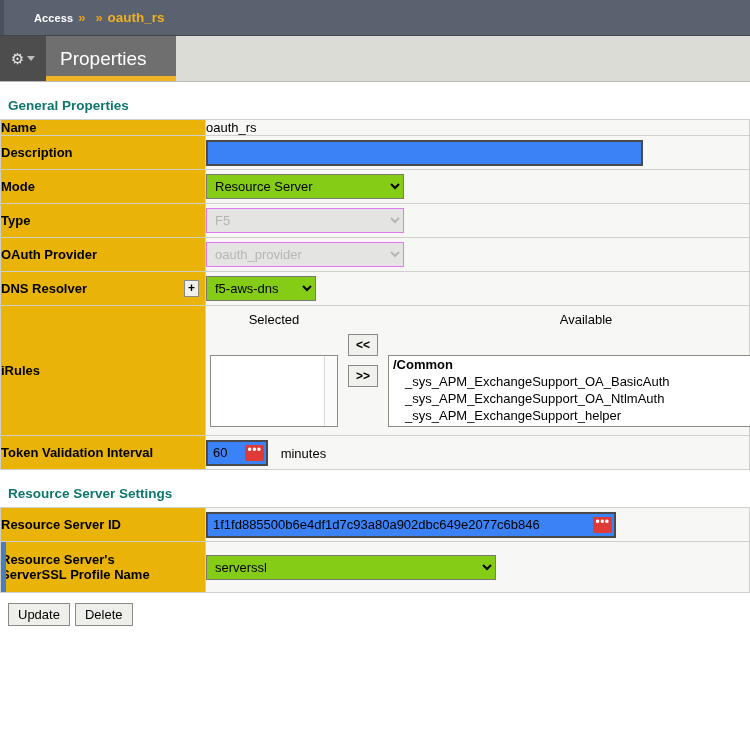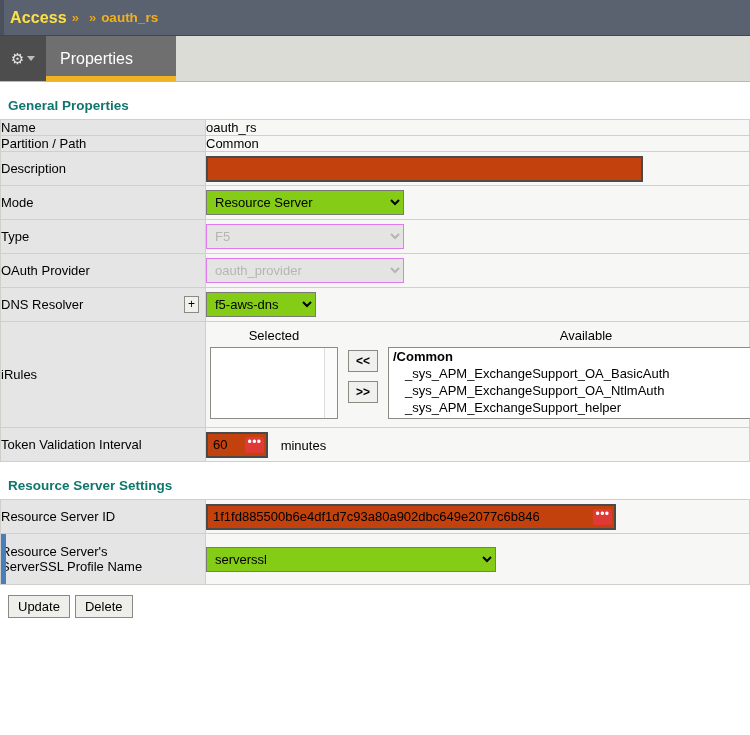--- a/index.html
+++ b/index.html
@@ -24,25 +24,26 @@
     position: relative;
   }
   .crumb-bar::before {
     content: "";
     position: absolute;
     left: 0; top: 0; bottom: 0;
     width: 4px;
     background: #4a515c;
   }
   .crumb-text {
-    font-size: 16px;
-    font-weight: bold;
-    color: #fde047;
+    font-size: 11px;
+    font-weight: bold;
+    color: #ffffff;
     white-space: nowrap;
     letter-spacing: .1px;
+    margin-left: 24px;
   }
   .crumb-sep {
     color: #e8a317;
     font-weight: bold;
     padding: 0 5px;
     font-size: 13px;
   }
   .crumb-current {
     color: #f2b01e;
     font-weight: bold;
@@ -79,21 +80,21 @@
     display: flex;
     flex-direction: column;
     justify-content: center;
     align-items: flex-start;
     position: relative;
     min-width: 130px;
     cursor: pointer;
   }
   .prop-tab span {
     color: #ffffff;
-    font-size: 16px;
+    font-size: 19px;
   }
   .prop-tab::after {
     content: "";
     position: absolute;
     left: 0; right: 0; bottom: 0;
     height: 5px;
     background: #f0b323;
   }
 
   
@@ -111,25 +112,26 @@
     border-collapse: collapse;
     table-layout: fixed;
   }
   table.props td {
     border: 1px solid #d0d0cb;
     vertical-align: middle;
     padding: 0;
   }
   td.lbl {
     width: 205px;
-    background: #e5e5e5;
+    background: #eab308;
     padding: 7px 0 7px 10px;
     font-size: 13px;
     color: #000;
     position: relative;
+    font-weight: bold;
   }
   td.val {
     background: #f7f7f5;
     padding: 6px 0 6px 8px;
     font-size: 13px;
   }
   tr.tall td { height: 34px; }
 
   .lbl-row-inner {
     display: flex;
@@ -155,21 +157,21 @@
     position: absolute;
     left: 0; top: 0; bottom: 0;
     width: 5px;
     background: #4a7ebb;
   }
   td.accent { padding-left: 16px; }
 
   
   input.txt {
     border: 2px solid #4a4a4a;
-    background: #c2410c;
+    background: #3b82f6;
     font-family: "Liberation Sans", sans-serif;
     font-size: 13px;
     padding: 3px 5px;
     height: 26px;
     outline: none;
   }
   input.desc { width: 437px; }
   input.rsid { width: 410px; padding-right: 26px; }
   input.secret { width: 430px; padding-right: 26px; }
   input.small { width: 62px; padding-right: 24px; }
@@ -213,21 +215,21 @@
     vertical-align: middle;
   }
 
   
   .irules-area {
     padding: 6px 8px 8px 4px;
     display: flex;
     gap: 10px;
     align-items: flex-start;
   }
-  .list-col { display: flex; flex-direction: column; }
+  .list-col { display: flex; flex-direction: column; gap: 24px; }
   .list-head {
     text-align: center;
     font-size: 13px;
     padding-bottom: 4px;
     color: #000;
   }
   .listbox {
     border: 1px solid #8c8c87;
     background: #fff;
     height: 72px;
@@ -318,24 +320,20 @@
 
   <div class="section-title">General Properties</div>
 
   <table class="props">
     <tbody>
         <tr>
       <td class="lbl">Name</td>
       <td class="val">oauth_rs</td>
     </tr>
 
-    <tr>
-      <td class="lbl">Partition / Path</td>
-      <td class="val">Common</td>
-    </tr>
 
     <tr class="tall">
       <td class="lbl">Description</td>
       <td class="val">
         <input class="txt desc" type="text" value="" style="">
       </td>
     </tr>
 
     <tr class="tall">
       <td class="lbl">Mode</td>

